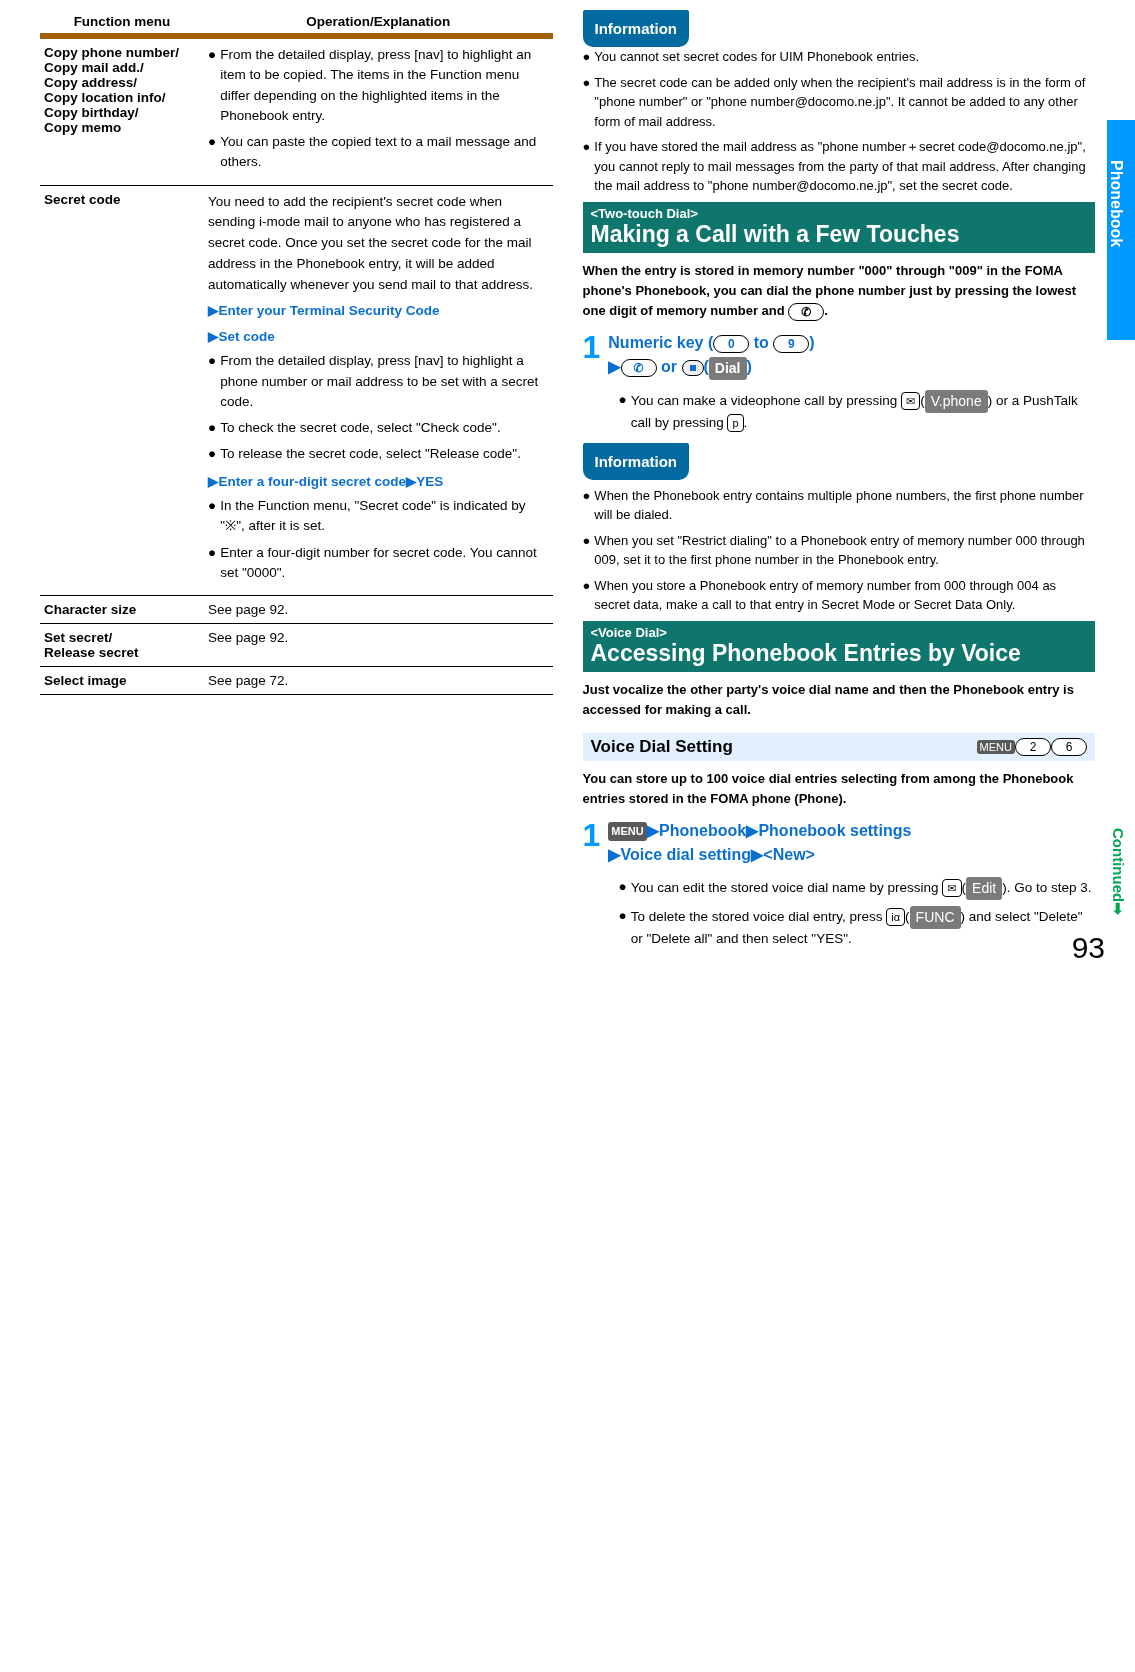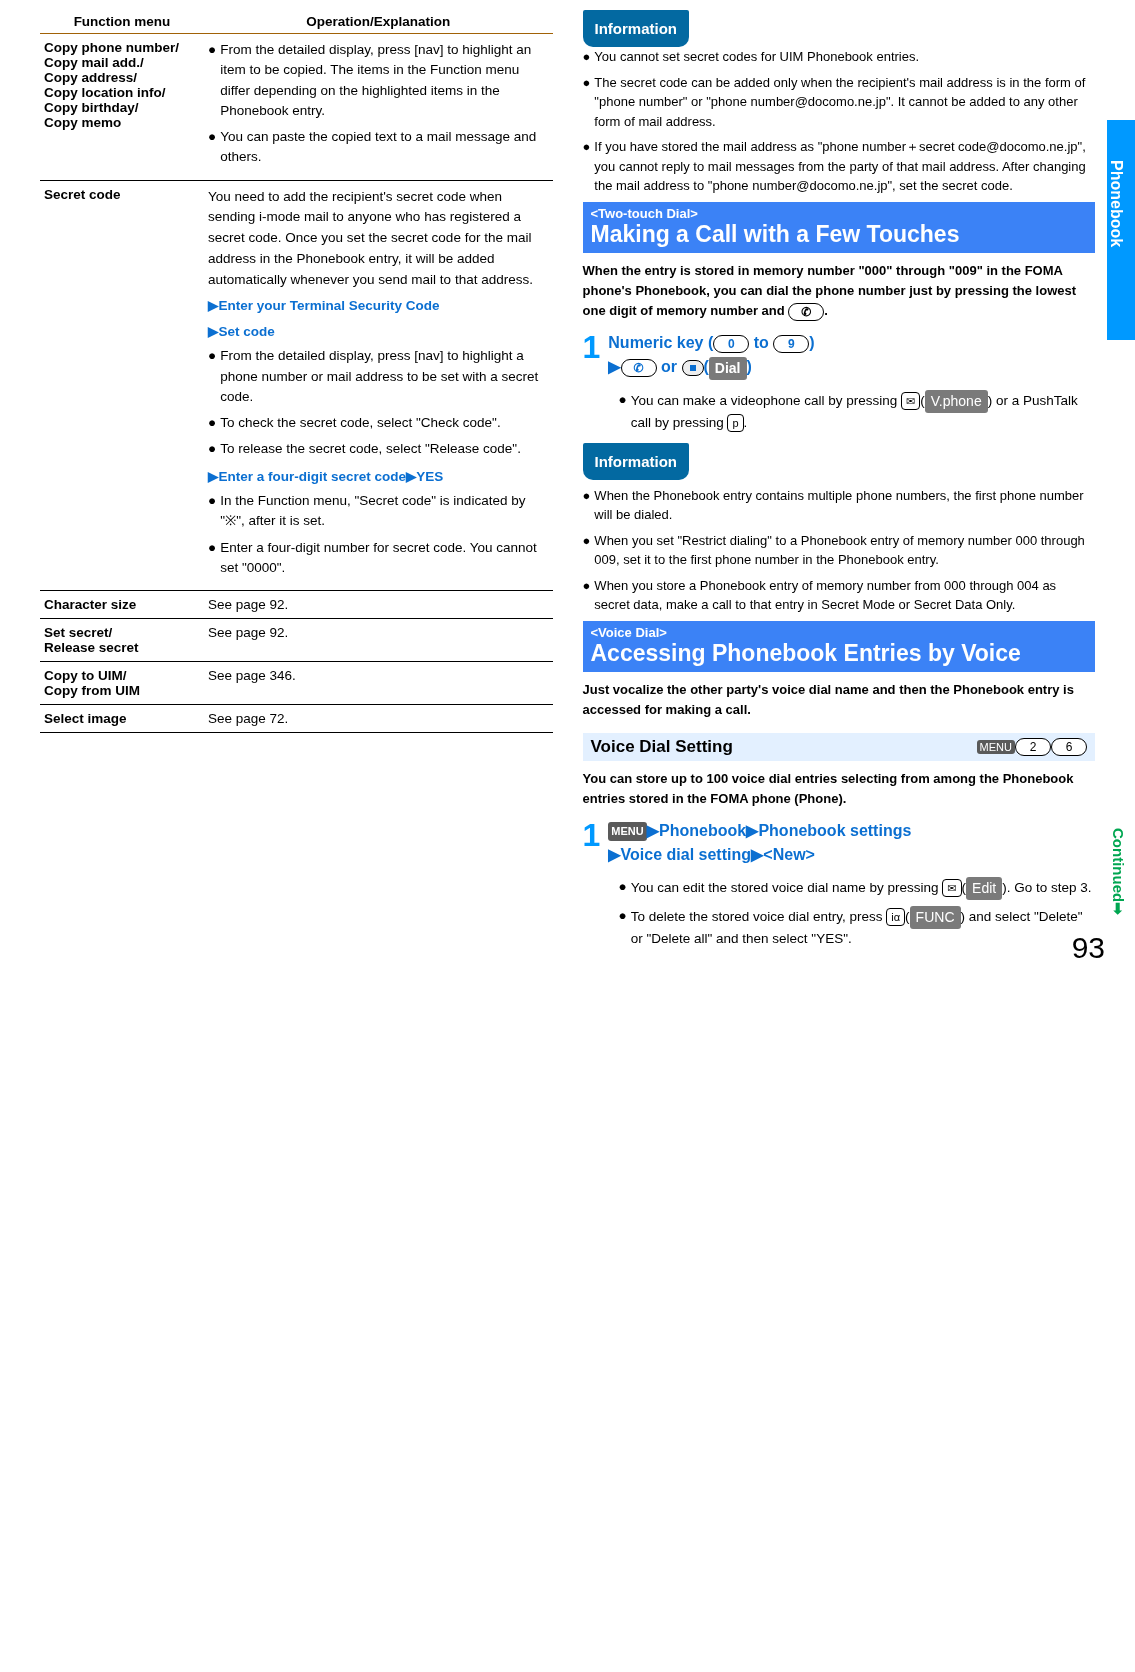--- a/index.html
+++ b/index.html
@@ -58,21 +58,21 @@
   
   table.func {
     width: 100%;
     border-collapse: collapse;
     font-size: 13.5px;
   }
   table.func th {
     text-align: center;
     font-weight: bold;
     padding: 4px;
-    border-bottom: 1px solid #a16207;
+    border-bottom: 6px solid #a16207;
   }
   table.func td {
     vertical-align: top;
     padding: 6px 4px;
     border-bottom: 1px solid #000;
   }
   table.func td.label {
     font-weight: bold;
     width: 32%;
   }
@@ -102,21 +102,21 @@
     font-weight: bold;
     font-size: 15px;
     padding: 10px 12px;
     border-radius: 2px 2px 10px 10px;
   }
   .info-sub {
     font-weight: bold;
     margin: 4px 0 6px 0;
   }
   .section-banner {
-    background: #3b82f6;
+    background: #0f766e;
     color: #fff;
     padding: 4px 8px 6px 8px;
   }
   .section-banner .small {
     font-weight: bold;
     font-size: 13px;
     display: block;
   }
   .section-banner .big {
     font-weight: bold;
@@ -300,25 +300,20 @@
         <td class="label">Character size</td>
         <td>See page 92.</td>
       </tr>
 
       <tr>
         <td class="label" style="white-space:pre-line">Set secret/
 Release secret</td>
         <td>See page 92.</td>
       </tr>
 
-      <tr>
-        <td class="label" style="white-space:pre-line">Copy to UIM/
-Copy from UIM</td>
-        <td>See page 346.</td>
-      </tr>
 
       <tr>
         <td class="label">Select image</td>
         <td>See page 72.</td>
       </tr>
     </tbody>
       </table>
   </div>
 
   <div class="col">

